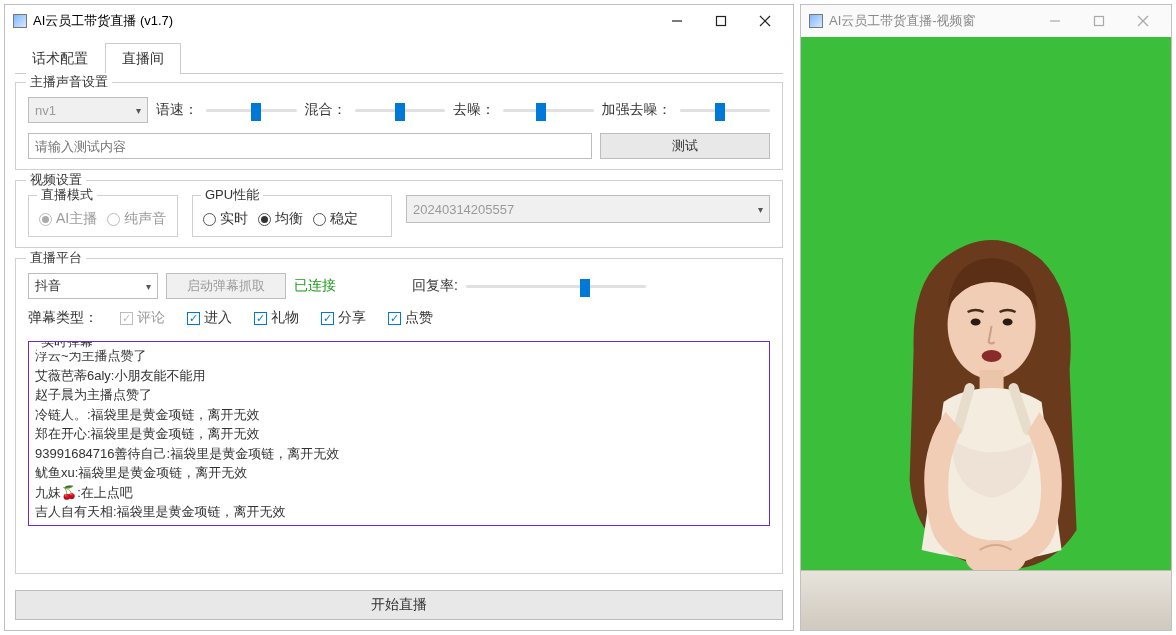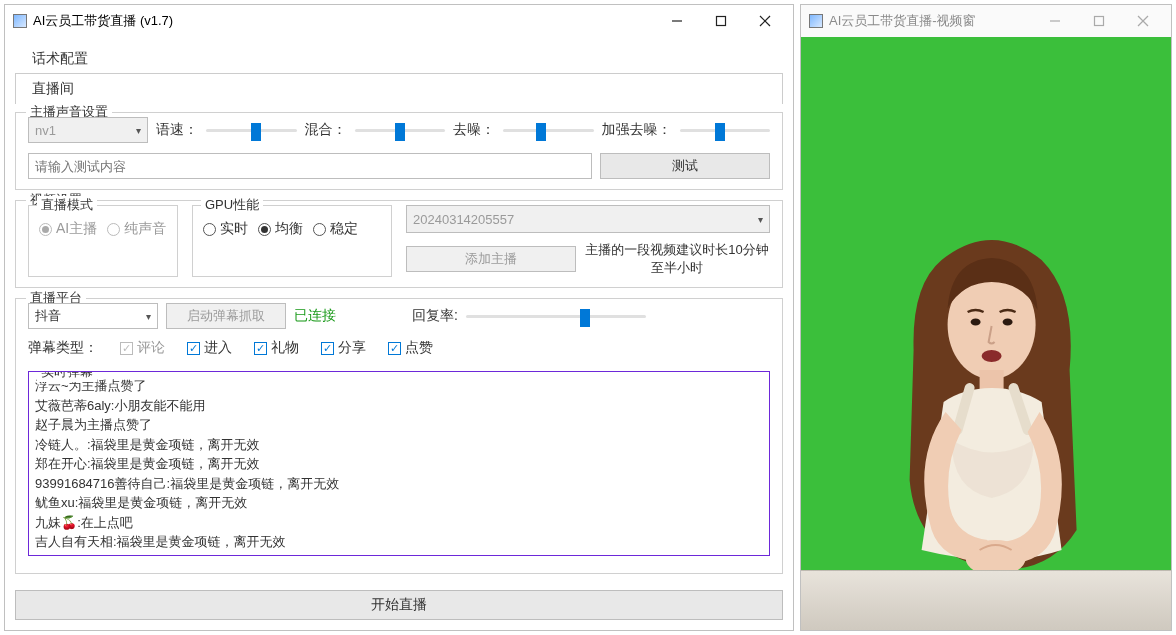--- a/index.html
+++ b/index.html
@@ -39,37 +39,37 @@
   display: flex; align-items: center; justify-content: center;
   font-size: 12px; font-family: "Segoe MDL2 Assets","Segoe UI Symbol", sans-serif;
   color: #222;
 }
 .winbtn.disabled { color: #aaa; }
 .winbtn svg { width: 12px; height: 12px; stroke: currentColor; stroke-width: 1.2; fill: none; }
 
 
 .main-body { flex: 1 1 auto; padding: 6px 10px 10px 10px; display: flex; flex-direction: column; }
 
-.tabs { display: flex; border-bottom: 1px solid #ccc; margin-bottom: 8px; flex-direction: column; }
+.tabs { display: flex; border-bottom: 1px solid #ccc; margin-bottom: 8px; }
 .tab {
   padding: 6px 16px;
   border: 1px solid transparent;
   border-bottom: none;
   margin-bottom: -1px;
   font-size: 14px;
   color: #333;
 }
 .tab.active {
   border-color: #ccc;
   background: #fff;
 }
 
 .group {
   border: 1px solid #d0d0d0;
-  padding: 4px 12px 10px 12px;
+  padding: 14px 12px 10px 12px;
   margin-bottom: 10px;
   position: relative;
 }
 .group-title {
   position: absolute;
   top: -10px; left: 10px;
   background: #fff;
   padding: 0 4px;
   font-size: 13px;
   color: #333;
@@ -284,24 +284,20 @@
                   <span class="dot"></span>
                   <span>稳定</span>
                 </div>
             </div>
           </div>
           <div style="flex:1; display:flex; flex-direction:column; gap:8px;">
             <div class="select disabled" style="width:100%; height:28px;">
               <span>20240314205557</span>
               <span class="caret">▾</span>
             </div>
-            <div class="row">
-              <div class="btn disabled" style="flex:0 0 170px;">添加主播</div>
-              <span class="hint">主播的一段视频建议时长10分钟至半小时</span>
-            </div>
           </div>
         </div>
       </div>
 
       <div class="group" style="flex:1 1 auto; display:flex; flex-direction:column;">
         <div class="group-title">直播平台</div>
         <div class="row">
           <div class="select" style="width:130px;">
             <span>抖音</span>
             <span class="caret">▾</span>

